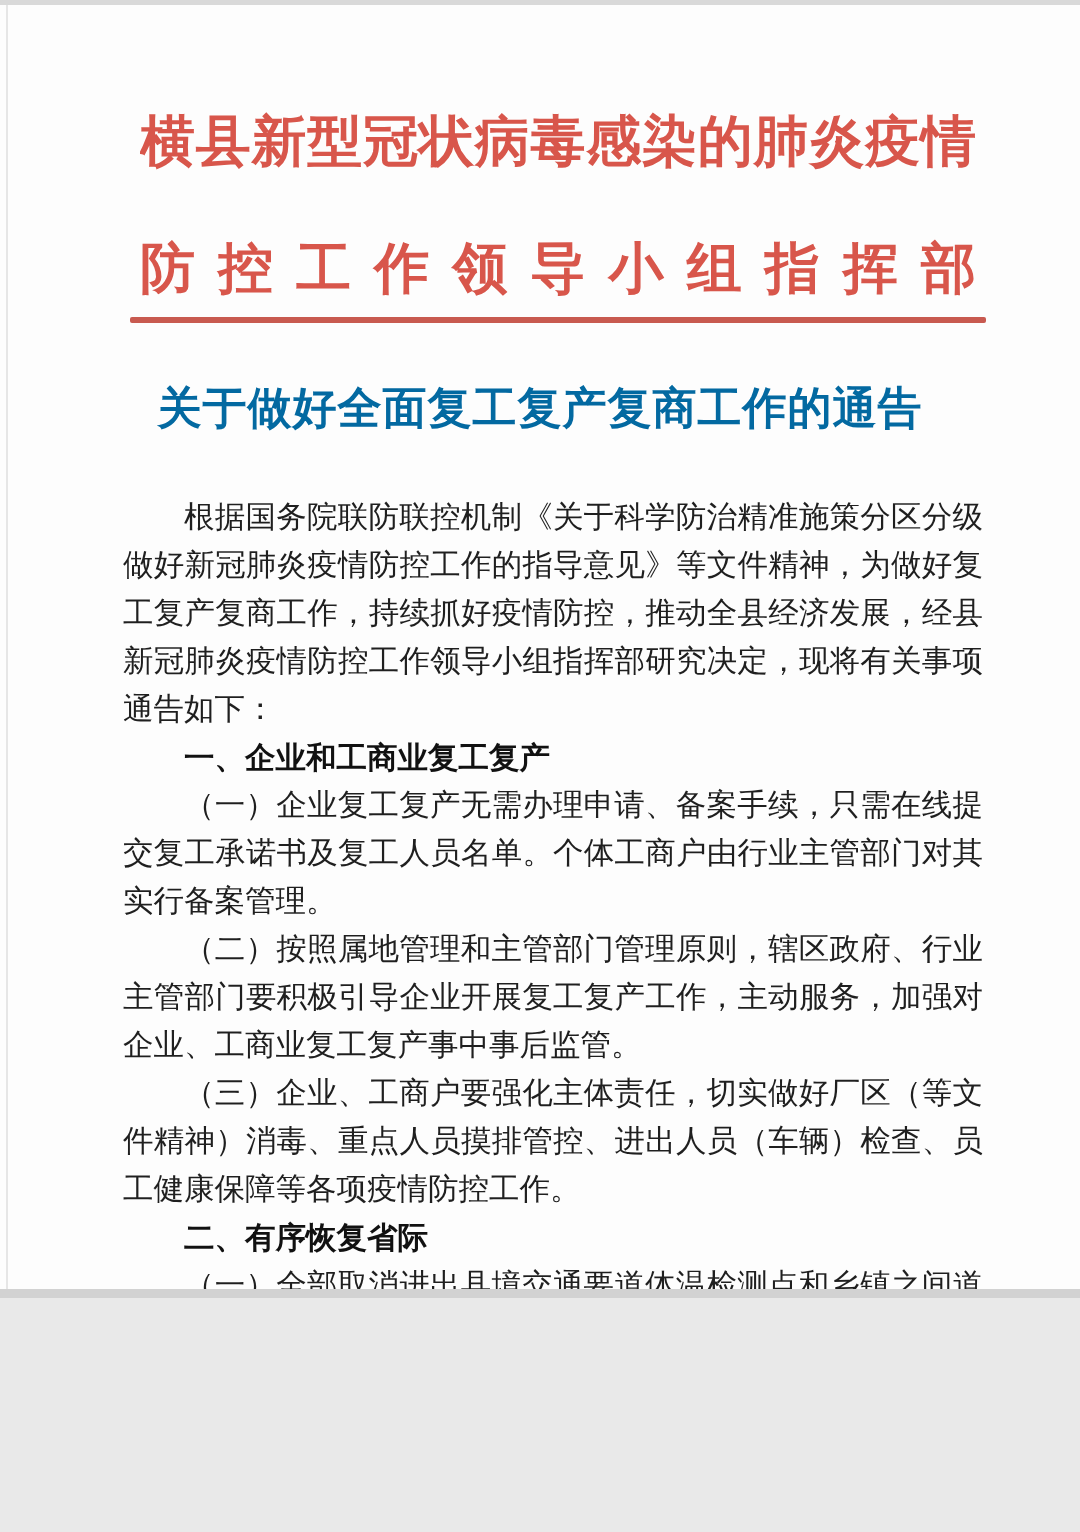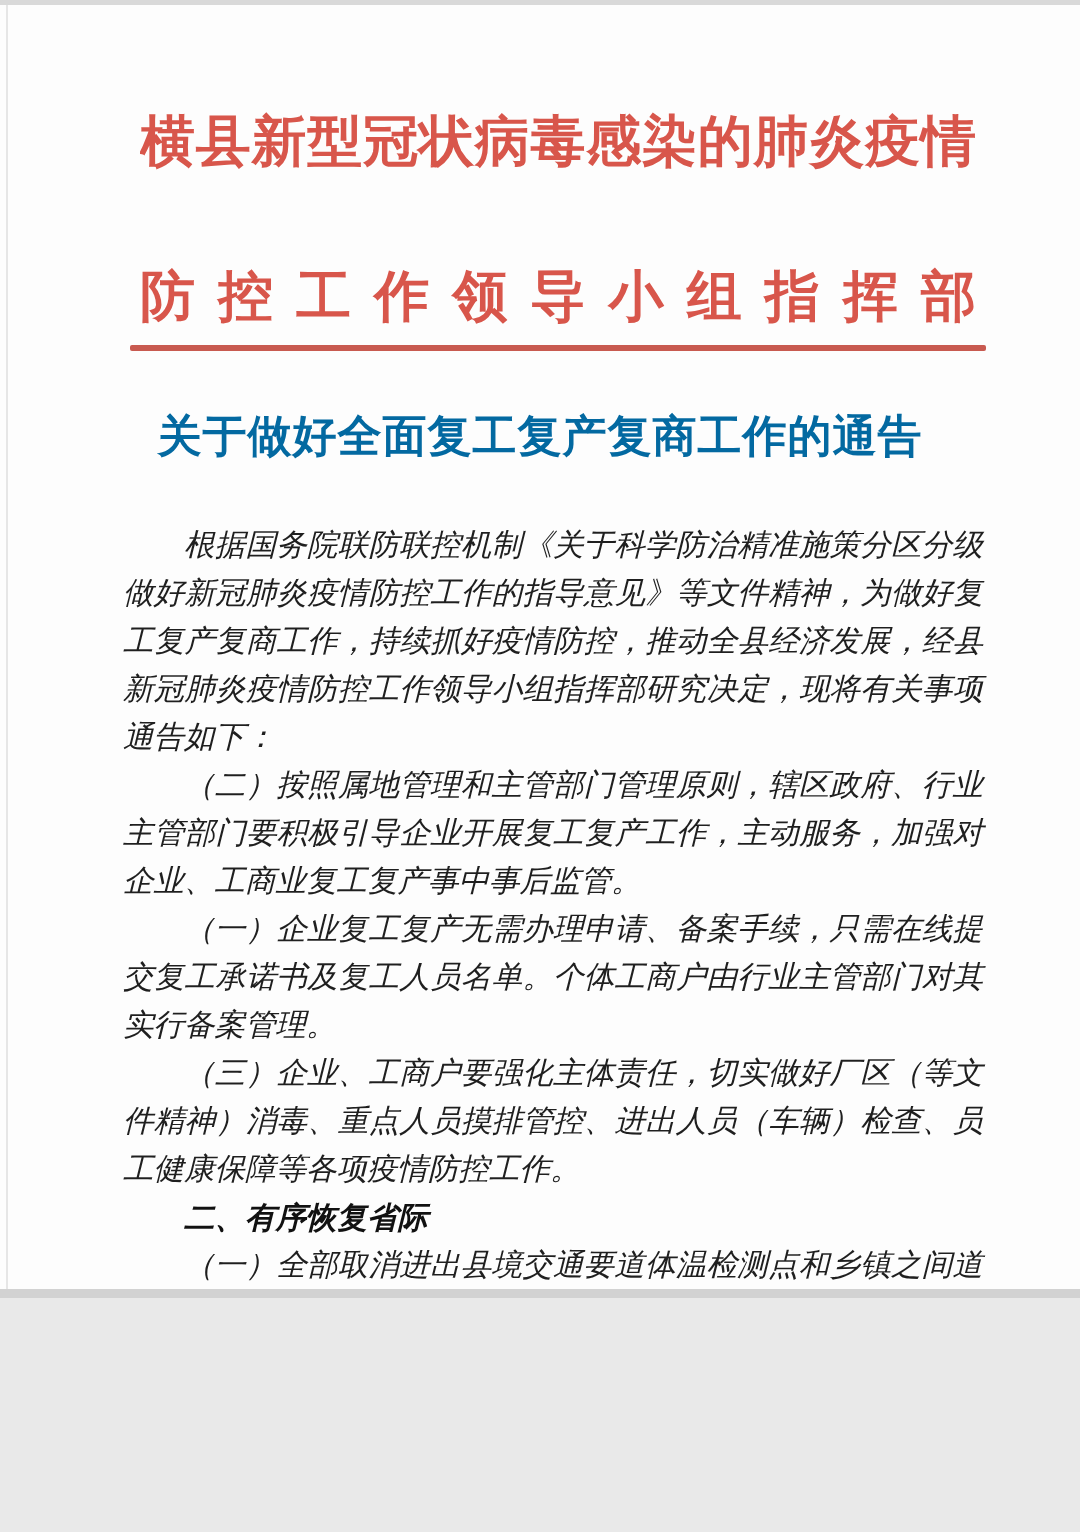--- a/index.html
+++ b/index.html
@@ -33,21 +33,21 @@
     font-weight:bold;
   }
   .lh-line{
     font-size:55px;
     line-height:1.08;
     white-space:nowrap;
     text-align:justify;
     text-align-last:justify;
     overflow:hidden;
   }
-  .lh-line-2{margin-top:96px;}
+  .lh-line-2{margin-top:68px;}
   .lh-rule{
     margin:18px 0 0 -10px;
     width:856px;height:6px;
     background:var(--rule-red);
     border-radius:2px;
   }
 
   .doc-title{
     margin-top:62px;
     text-align:center;
@@ -63,21 +63,20 @@
     margin:60px 0 0 123px;
     width:860px;
     font-size:30.5px;
     line-height:48px;
     color:var(--ink);
   }
   .para{
     text-indent:2em;
     text-align:justify;
     margin:0;
-    font-style:italic;
   }
   .para.type-heading{
     font-family:var(--sans);
     font-weight:bold;
     color:#111;
     text-align:left;
   }
 
   .page-num{
     position:absolute;
@@ -114,22 +113,23 @@
     <div class="lh-line lh-line-1">横县新型冠状病毒感染的肺炎疫情</div>
     <div class="lh-line lh-line-2">防控工作领导小组指挥部</div>
     <div class="lh-rule"></div>
   </div>
 
   <div class="doc-title">关于做好全面复工复产复商工作的通告</div>
 
   <div class="body-text">
 
   <p class="para type-body">根据国务院联防联控机制《关于科学防治精准施策分区分级做好新冠肺炎疫情防控工作的指导意见》等文件精神，为做好复工复产复商工作，持续抓好疫情防控，推动全县经济发展，经县新冠肺炎疫情防控工作领导小组指挥部研究决定，现将有关事项通告如下：</p>
+      <p class="para type-heading">一、企业和工商业复工复产</p>
+      <p class="para type-body">（一）企业复工复产无需办理申请、备案手续，只需在线提交复工承诺书及复工人员名单。个体工商户由行业主管部门对其实行备案管理。</p>
       <p class="para type-body">（二）按照属地管理和主管部门管理原则，辖区政府、行业主管部门要积极引导企业开展复工复产工作，主动服务，加强对企业、工商业复工复产事中事后监管。</p>
-      <p class="para type-body">（一）企业复工复产无需办理申请、备案手续，只需在线提交复工承诺书及复工人员名单。个体工商户由行业主管部门对其实行备案管理。</p>
       <p class="para type-body">（三）企业、工商户要强化主体责任，切实做好厂区（等文件精神）消毒、重点人员摸排管控、进出人员（车辆）检查、员工健康保障等各项疫情防控工作。</p>
       <p class="para type-heading">二、有序恢复省际</p>
       <p class="para type-body">（一）全部取消进出县境交通要道体温检测点和乡镇之间道路卡点（封堵点），持续抓好疫情防控，有序恢复省际、市际、</p>
     </div>
 
   <div class="page-num">- 1 -</div>
 
   <div class="watermark">
     <svg class="wm-icon" width="52" height="52" viewBox="0 0 52 52" aria-hidden="true">
       <g fill="none" stroke="#c6c6c6" stroke-width="2" stroke-linecap="round" stroke-linejoin="round">

